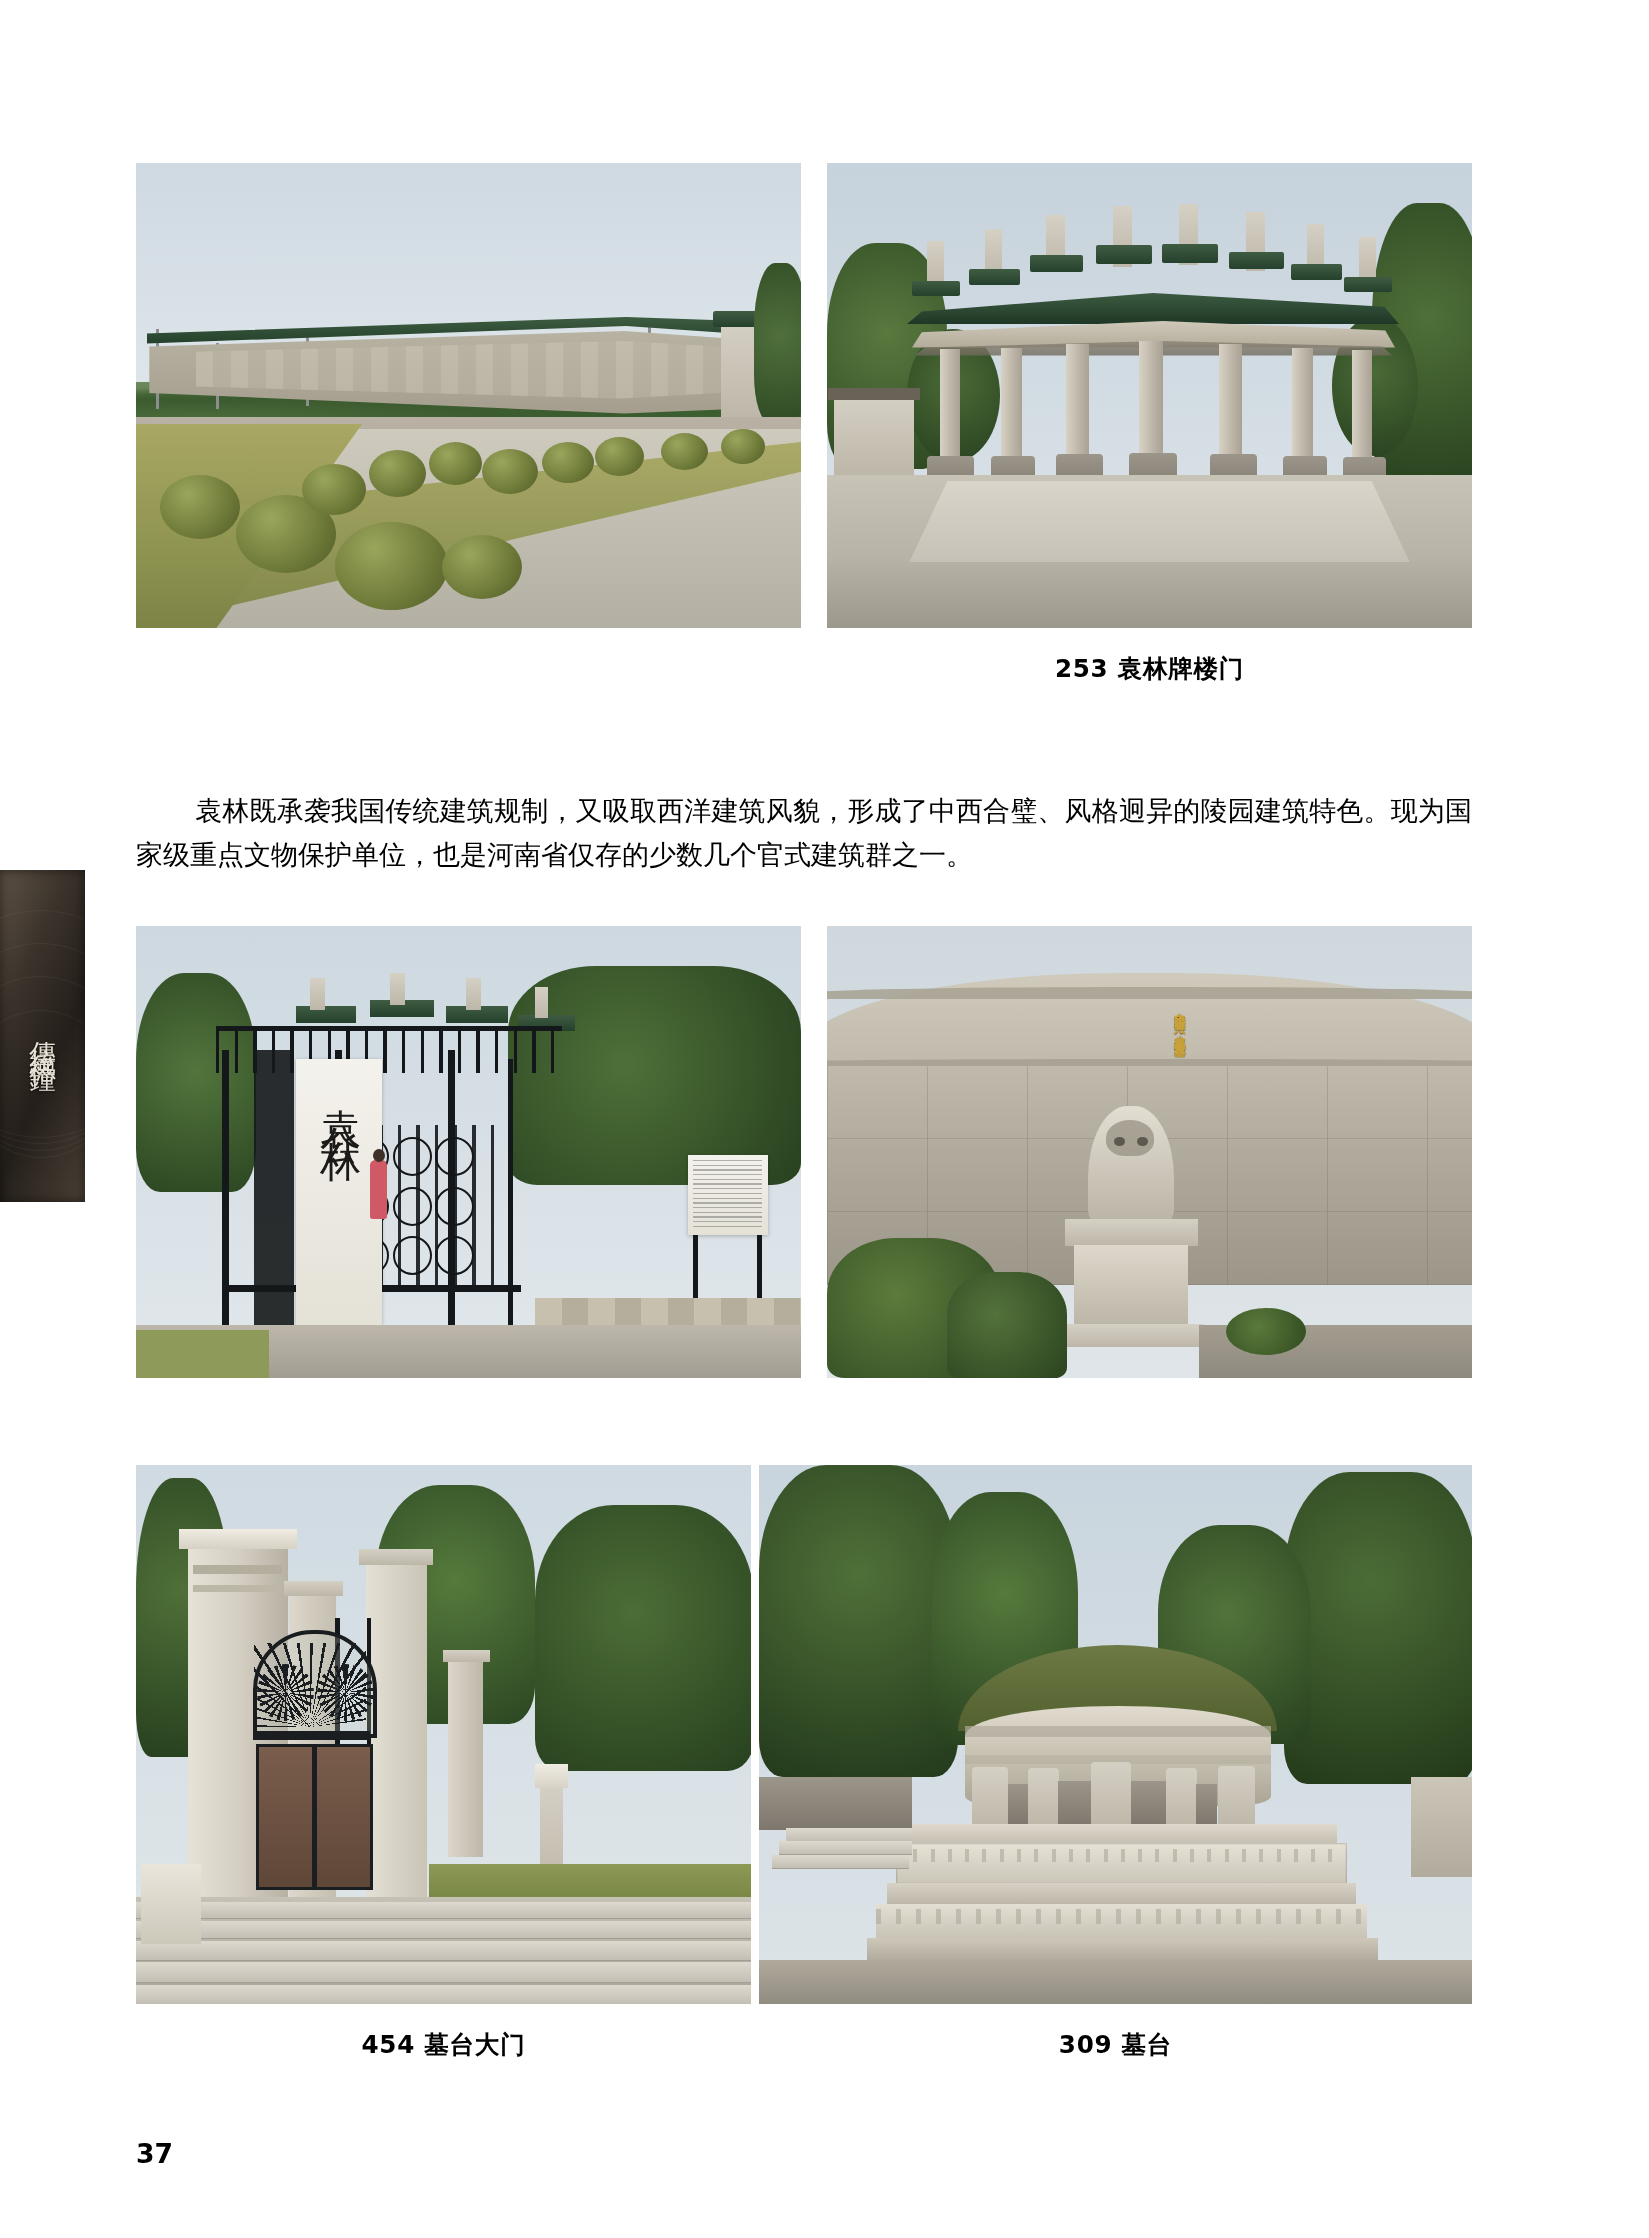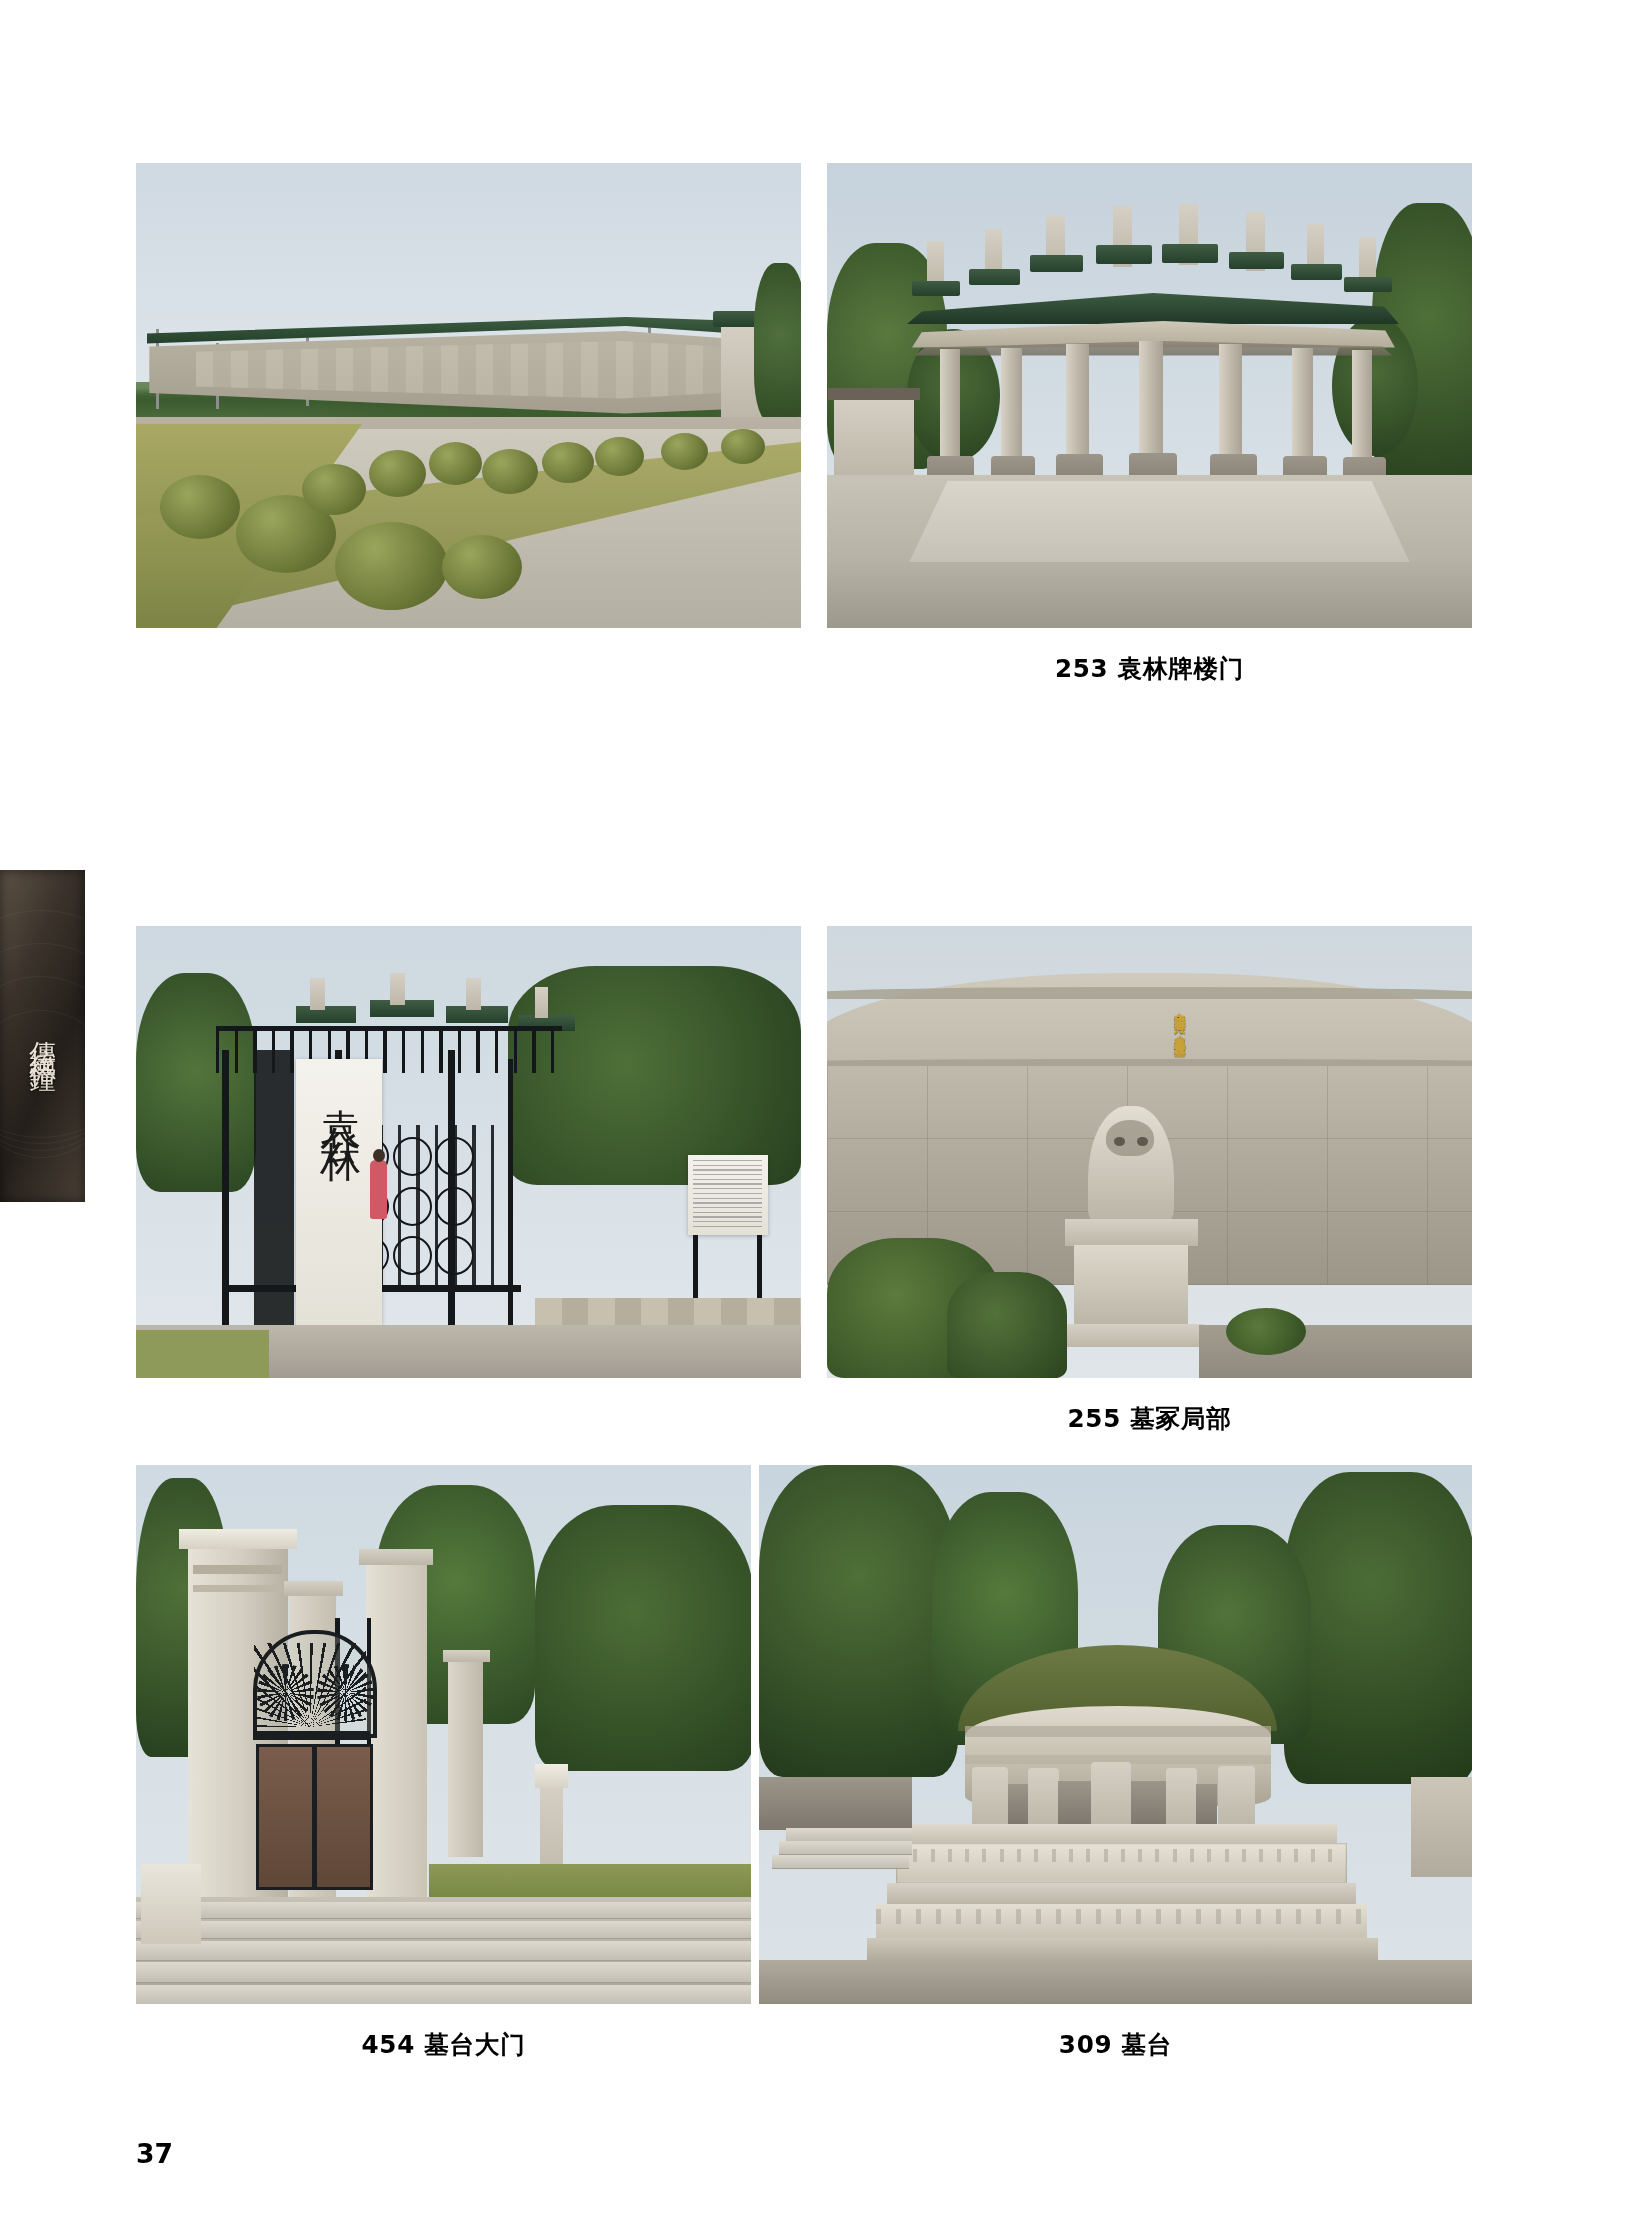--- a/index.html
+++ b/index.html
@@ -318,20 +318,21 @@
 
         <div class="ground" style="top:312px;height:153px;background:linear-gradient(#c8c3b7,#a9a599);"></div>
         <div style="position:absolute;left:80px;top:318px;width:505px;height:86px;background:linear-gradient(#d9d5cb,#c4c0b5);
              clip-path: polygon(8% 0%, 92% 0%, 100% 100%, 0% 100%);"></div>
         <div style="position:absolute;left:0;top:399px;width:645px;height:66px;background:linear-gradient(#b6b1a5,#9d988c);"></div>
       </div>
       <div class="caption">253 袁林牌楼门</div>
     </div>
   </div>
 
+  <p class="bodytext"><span class="indent"></span><span>袁林既承袭我国传统建筑规制，又吸取西洋建筑风貌，形成了中西合璧、风格迥异的陵园建筑特色。现为国家级重点文物保护单位，也是河南省仅存的少数几个官式建筑群之一。</span></p>
 
   <div class="figrow" style="left:136px; top:926px; width:1336px;">
 
     <div class="figure">
       <div class="photo" style="width:665px;height:452px;">
         <div class="sky" style="background:linear-gradient(#cdd8e0,#e2e8ec);"></div>
 
         <div style="position:absolute;left:0;top:47px;width:120px;height:219px;background:radial-gradient(circle at 50% 45%,#53753c,#2b4622);border-radius:40% 40% 20% 20%;"></div>
         <div style="position:absolute;left:372px;top:40px;width:293px;height:219px;background:radial-gradient(circle at 40% 45%,#4e7038,#27401f);border-radius:30% 30% 10% 10%;"></div>
 
@@ -410,21 +411,20 @@
 
         <div class="stone" style="left:238px;top:293px;width:133px;height:26.6px;"></div>
         <div class="stone" style="left:247px;top:319px;width:114px;height:80px;background:linear-gradient(#ddd8cb,#bcb6a8);"></div>
         <div class="stone" style="left:231px;top:398px;width:146px;height:22.6px;"></div>
 
         <div style="position:absolute;left:0;top:312px;width:173px;height:140px;background:radial-gradient(circle at 40% 40%,#5d7b3c,#2f4a22);border-radius:40% 40% 10% 10%;"></div>
         <div style="position:absolute;left:120px;top:346px;width:120px;height:106px;background:radial-gradient(circle at 40% 40%,#53723a,#2b431f);border-radius:40% 40% 10% 10%;"></div>
         <div style="position:absolute;left:372px;top:399px;width:273px;height:53px;background:linear-gradient(#a39d8f,#8e8a7e);"></div>
         <div style="position:absolute;left:399px;top:382px;width:80px;height:47px;background:radial-gradient(circle at 40% 40%,#5a7a3b,#30491f);border-radius:50%;"></div>
       </div>
-      <div class="caption">255 墓冢局部</div>
     </div>
   </div>
 
   <div class="figrow" style="left:136px; top:1465px; width:1336px;">
 
     <div class="figure">
       <div class="photo" style="width:615px;height:539px;">
         <div class="sky" style="background:linear-gradient(#cfdae2,#e1e7ea);"></div>
 
         <div style="position:absolute;left:0;top:13.3px;width:93px;height:279px;background:radial-gradient(circle at 50% 40%,#4f7038,#27401f);border-radius:40% 40% 16% 16%;"></div>

